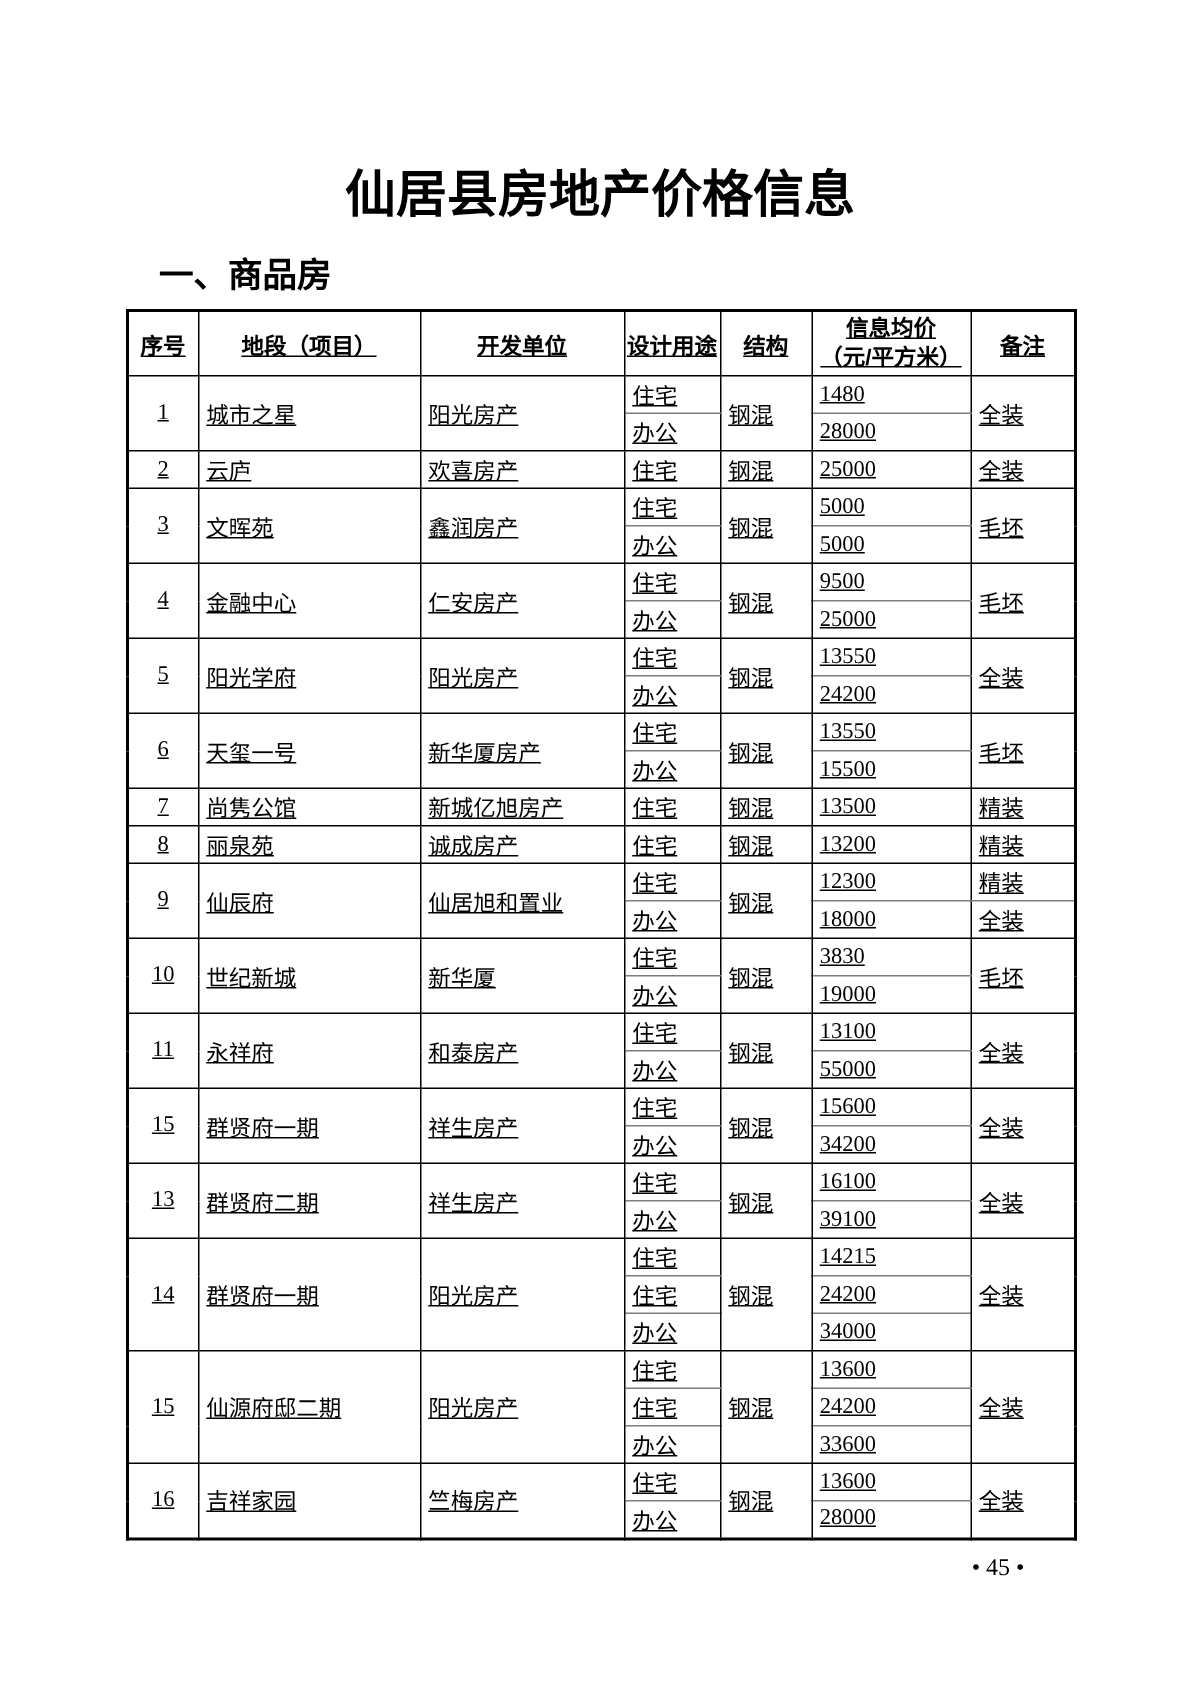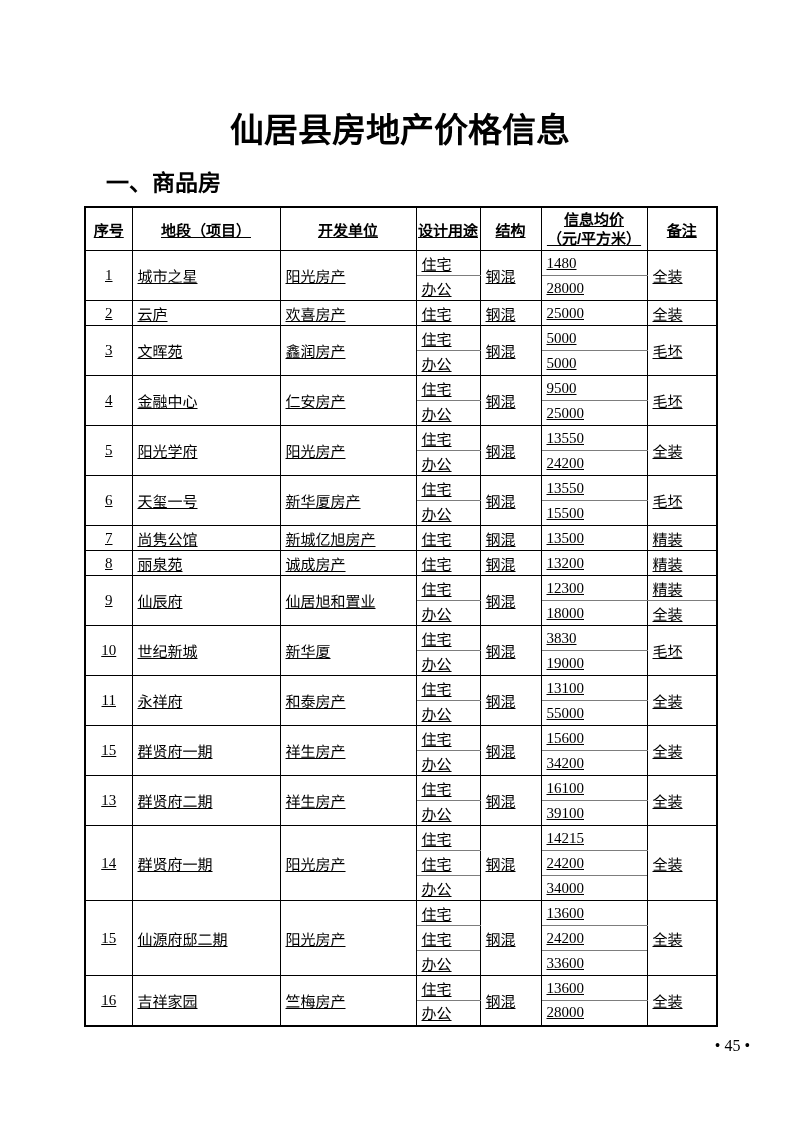--- a/index.html
+++ b/index.html
@@ -58,21 +58,21 @@
     font-size: 15px;
     padding: 0 2px 0 5px;
     text-align: left;
     vertical-align: middle;
   }
   .price-table td.center { text-align: center; padding: 0; }
   .price-table td.subsep { border-bottom: 1px solid #7d7d7d; }
   .th-twoline div { line-height: 19px; text-align: center; }
   .page-number {
     margin-top: 10px;
-    padding-right: 50px;
+    padding-right: 117px;
     text-align: right;
     font-size: 16px;
     font-family: "Liberation Serif", "DejaVu Serif", serif;
   }
 </style>
 </head>
 <body>
 
 <div class="page">
 

